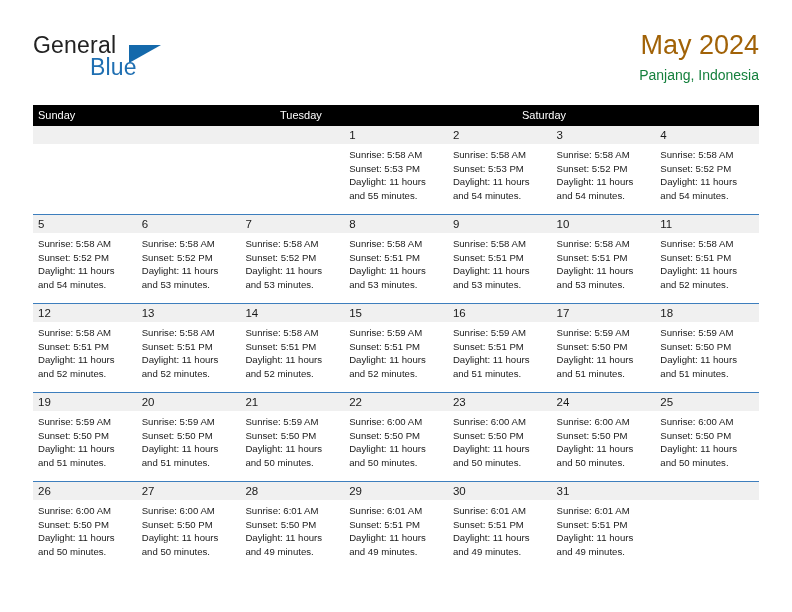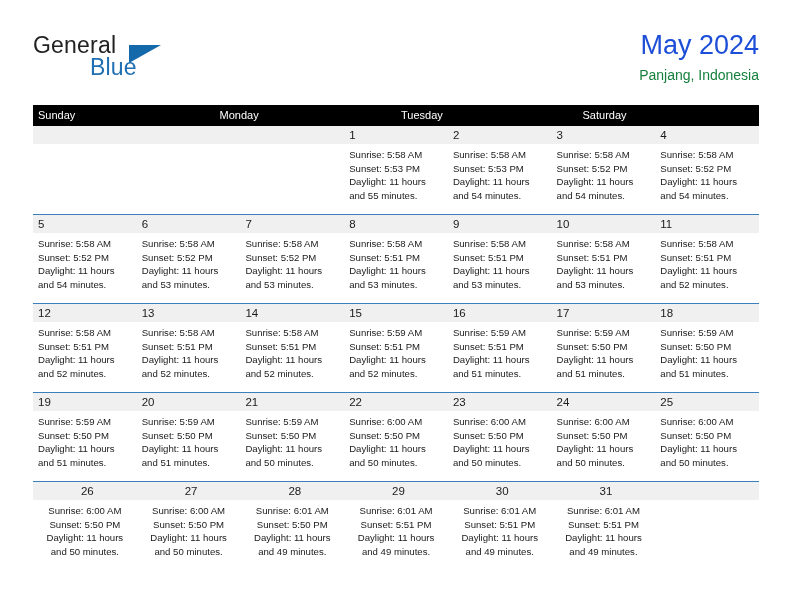--- a/index.html
+++ b/index.html
@@ -66,21 +66,21 @@
   }
 
   .title-block {
     position: absolute;
     right: 0;
     top: 0;
     text-align: right;
   }
   .cal-title {
     font-size: 27px;
-    color: #1d4ed8;
+    color: #a16207;
     line-height: 34px;
     white-space: nowrap;
   }
   .cal-subtitle {
     font-size: 14px;
     color: #15803d;
     line-height: 20px;
     margin-top: 3px;
     white-space: nowrap;
     margin-left: 41px;
@@ -110,21 +110,20 @@
 
   .week {
     display: flex;
     border-bottom: 1px solid #3d7ebd;
     height: 89px;
     box-sizing: border-box;
     background: #ffffff;
   }
   .week.last {
     border-bottom: none;
-    text-align: center;
   }
   .day {
     flex: 1 1 0;
     box-sizing: border-box;
     position: relative;
     background: #ffffff;
   }
   .day-num-band {
     height: 18px;
     background: #f0f0f0;
@@ -165,21 +164,20 @@
     <div class="title-block">
       <div class="cal-title">May 2024</div>
       <div class="cal-subtitle">Panjang, Indonesia</div>
     </div>
 
   </div>
 
   <div class="calendar">
     <div class="dow-row">
         <div class="dow">Sunday</div>
-        <div class="dow">Monday</div>
         <div class="dow">Tuesday</div>
         <div class="dow">Saturday</div>
       </div>
     <div id="weeks-container">
         <div class="week">
           <div class="day empty">
             <div class="day-num-band"></div>
           </div>
           <div class="day empty">
             <div class="day-num-band"></div>

